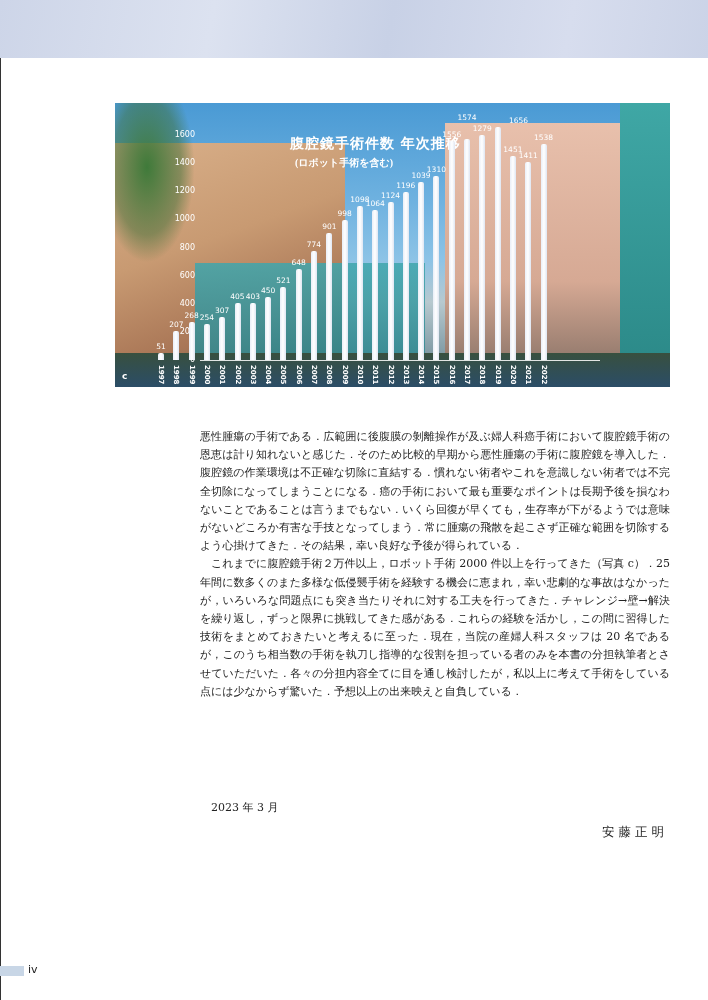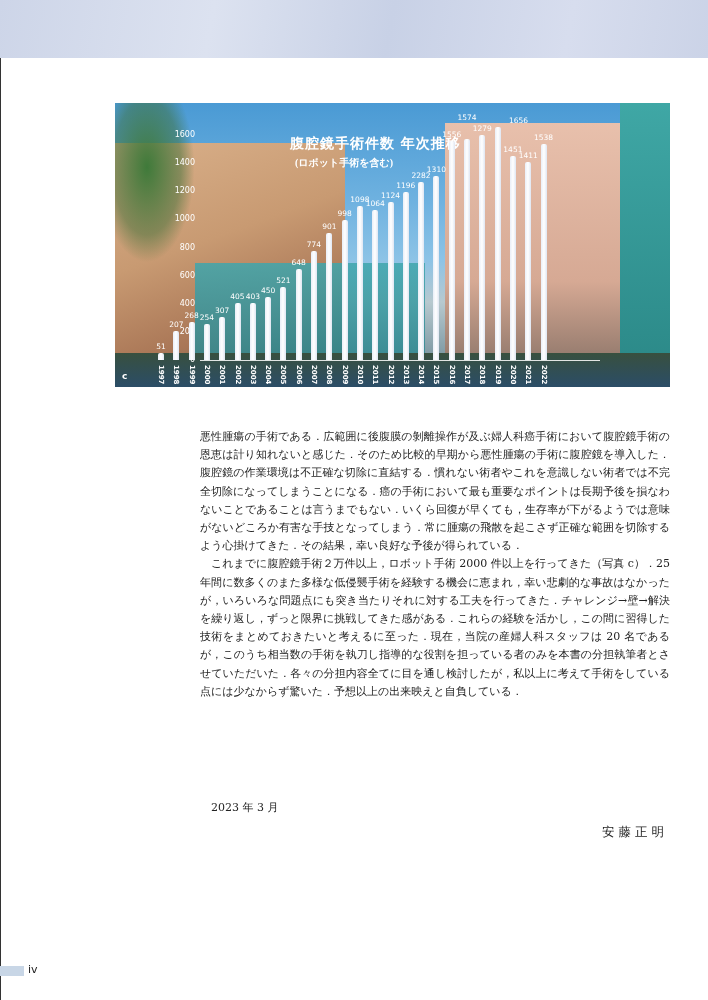--- a/index.html
+++ b/index.html
@@ -109,21 +109,21 @@
       <div class="bar" style="left: 257.2px; top: 107.375px; height: 149.625px;"></div>
       <div class="blabel" style="left: 245.2px; top: 96.375px;">1064</div>
       <div class="xlabel" style="left: 256.2px;">2011</div>
       <div class="bar" style="left: 272.5px; top: 98.9375px; height: 158.062px;"></div>
       <div class="blabel" style="left: 260.5px; top: 87.9375px;">1124</div>
       <div class="xlabel" style="left: 271.5px;">2012</div>
       <div class="bar" style="left: 287.8px; top: 88.8125px; height: 168.188px;"></div>
       <div class="blabel" style="left: 275.8px; top: 77.8125px;">1196</div>
       <div class="xlabel" style="left: 286.8px;">2013</div>
       <div class="bar" style="left: 303.1px; top: 78.6875px; height: 178.312px;"></div>
-      <div class="blabel" style="left: 291.1px; top: 67.6875px;">2282</div>
+      <div class="blabel" style="left: 291.1px; top: 67.6875px;">1039</div>
       <div class="xlabel" style="left: 302.1px;">2014</div>
       <div class="bar" style="left: 318.4px; top: 72.7812px; height: 184.219px;"></div>
       <div class="blabel" style="left: 306.4px; top: 61.7812px;">1310</div>
       <div class="xlabel" style="left: 317.4px;">2015</div>
       <div class="bar" style="left: 333.7px; top: 38.1875px; height: 218.812px;"></div>
       <div class="blabel" style="left: 321.7px; top: 27.1875px;">1556</div>
       <div class="xlabel" style="left: 332.7px;">2016</div>
       <div class="bar" style="left: 349px; top: 35.6562px; height: 221.344px;"></div>
       <div class="blabel" style="left: 337px; top: 10px;">1574</div>
       <div class="xlabel" style="left: 348px;">2017</div>

